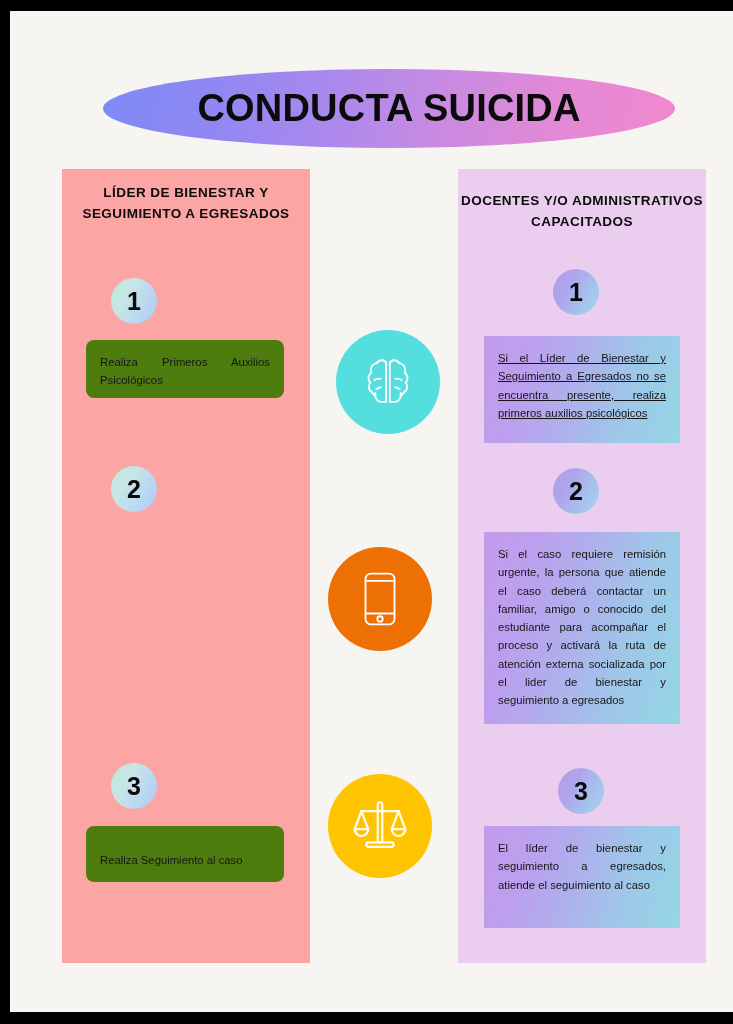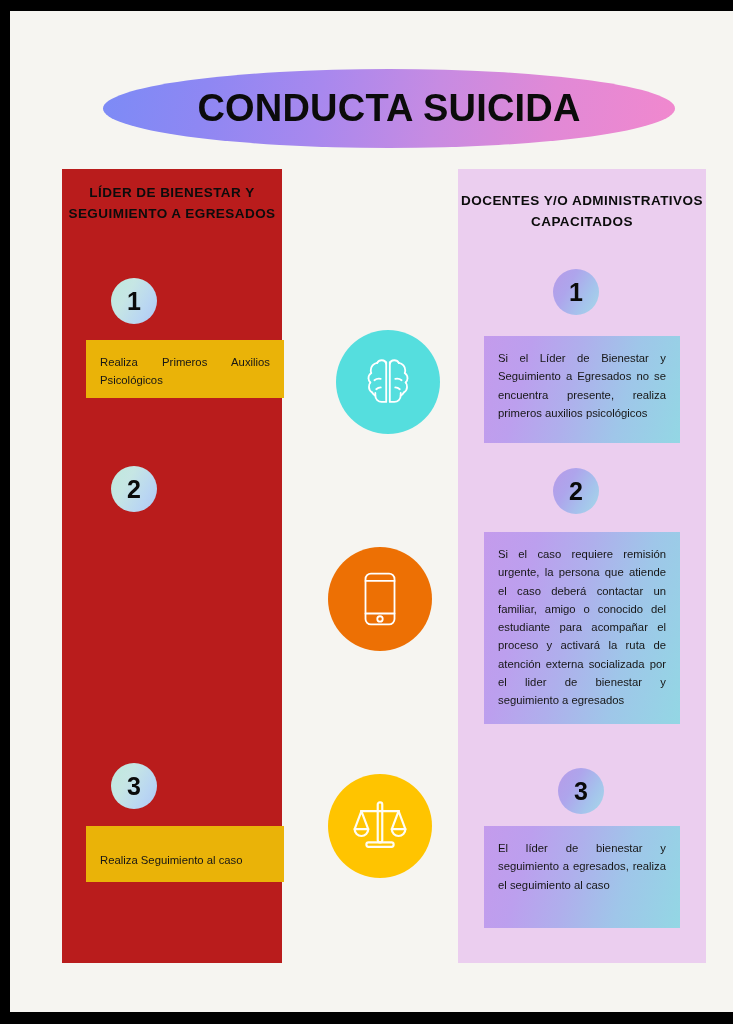--- a/index.html
+++ b/index.html
@@ -66,22 +66,22 @@
   }
 
   
   .col {
     position: absolute;
     top: 158px;
     height: 794px;
   }
   .col-left {
     left: 52px;
-    width: 220px;
-    background: #b91c1c;
+    width: 248px;
+    background: #fca5a5;
   }
   .col-right {
     left: 448px;
     width: 248px;
     background: #EBCEEF;
   }
 
   .col-heading {
     position: absolute;
     left: 0;
@@ -120,21 +120,21 @@
   .box {
     position: absolute;
     box-sizing: border-box;
     padding: 13px 14px 13px 14px;
     font-size: 11.3px;
     line-height: 1.62;
     color: #161616;
     text-align: justify;
     text-justify: inter-word;
   }
-  .box-left { background: #eab308; }
+  .box-left { background: #4d7c0f; border-radius: 8px; }
   .box-right {
     background: linear-gradient(105deg,
                 #C49BEC 0%,
                 #BC9FEE 22%,
                 #AFAFEC 45%,
                 #9FC6E9 70%,
                 #93D7E4 100%);
   }
 
   
@@ -142,21 +142,21 @@
   .l-box1   { left: 76px; top: 329px; width: 198px; height: 58px; }
   .l-badge2 { left: 101px; top: 455px; }
   .l-box2   { left: 76px; top: 522px; width: 192px; height: 143px; }
   .l-badge3 { left: 101px; top: 752px; }
   .l-box3   { left: 76px; top: 815px; width: 198px; height: 56px;
               display: flex; align-items: flex-end; text-align: left; }
   .l-box3 span { display: block; }
 
   
   .r-badge1 { left: 543px; top: 258px; }
-  .r-box1   { left: 474px; top: 325px; width: 196px; height: 107px; }
+  .r-box1   { left: 474px; top: 325px; width: 196px; height: 107px; text-decoration: underline; }
   .r-badge2 { left: 543px; top: 457px; }
   .r-box2   { left: 474px; top: 521px; width: 196px; height: 192px; }
   .r-badge3 { left: 548px; top: 757px; }
   .r-box3   { left: 474px; top: 815px; width: 196px; height: 102px; }
 
   
   .icon-circle {
     position: absolute;
     width: 104px;
     height: 104px;
@@ -197,21 +197,21 @@
       <div class="col-heading">DOCENTES Y/O ADMINISTRATIVOS CAPACITADOS</div>
     </div>
 
     <div class="badge badge-right r-badge1">1</div>
     <div class="box box-right r-box1">Si el Líder de Bienestar y Seguimiento a Egresados no se encuentra presente, realiza primeros auxilios psicológicos</div>
 
     <div class="badge badge-right r-badge2">2</div>
     <div class="box box-right r-box2">Si el caso requiere remisión urgente, la persona que atiende el caso deberá contactar un familiar, amigo o conocido del estudiante para acompañar el proceso y activará la ruta de atención externa socializada por el lider de bienestar y seguimiento a egresados</div>
 
     <div class="badge badge-right r-badge3">3</div>
-    <div class="box box-right r-box3">El líder de bienestar y seguimiento a egresados, realiza el seguimiento al caso</div>
+    <div class="box box-right r-box3">El líder de bienestar y seguimiento a egresados, atiende el seguimiento al caso</div>
 
     <div class="icon-circle ic-brain">
       <svg width="58" height="58" viewBox="0 0 64 64" fill="none" stroke="#FFFFFF" stroke-width="2" stroke-linecap="round" stroke-linejoin="round">
         <path d="M30 10 v44 h-5 a7 7 0 0 1 -7 -7 v-3"></path>
         <path d="M30 12 a5 5 0 0 0 -5 -4 a6 6 0 0 0 -5 3"></path>
         <path d="M20 11 a8 8 0 0 0 -7 8 a6 6 0 0 0 0.5 3"></path>
         <path d="M13.5 22 a7 7 0 0 0 -3 6 a6 6 0 0 0 2 4.5"></path>
         <path d="M12.5 32.5 a7 7 0 0 0 -1.5 5 a7 7 0 0 0 3.5 6"></path>
         <path d="M14.5 43.5 a7 7 0 0 0 3.5 3.5"></path>
         <path d="M17 30 a8 8 0 0 1 7 -1.5"></path>

